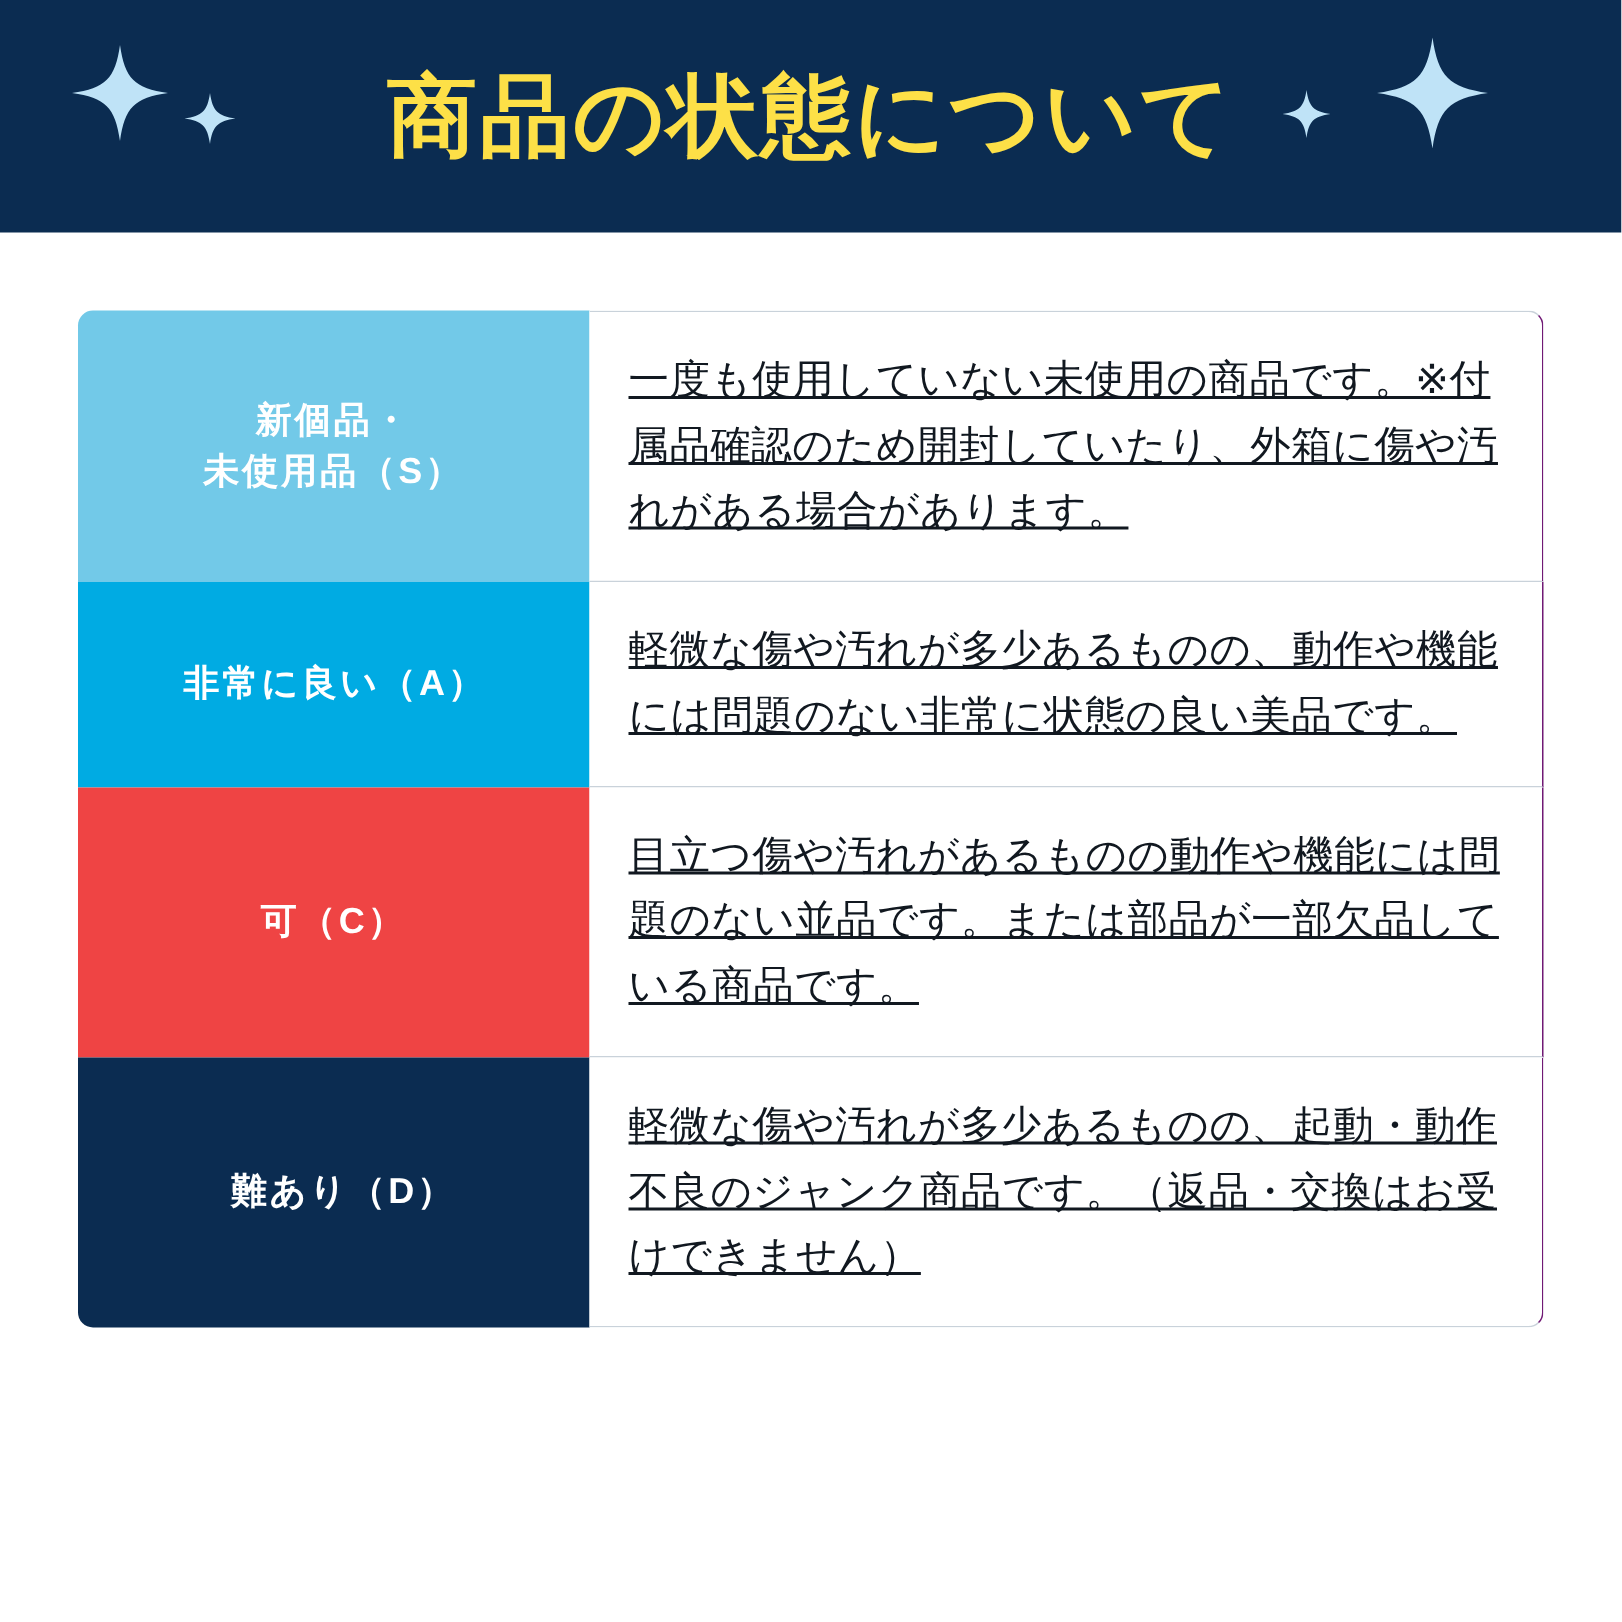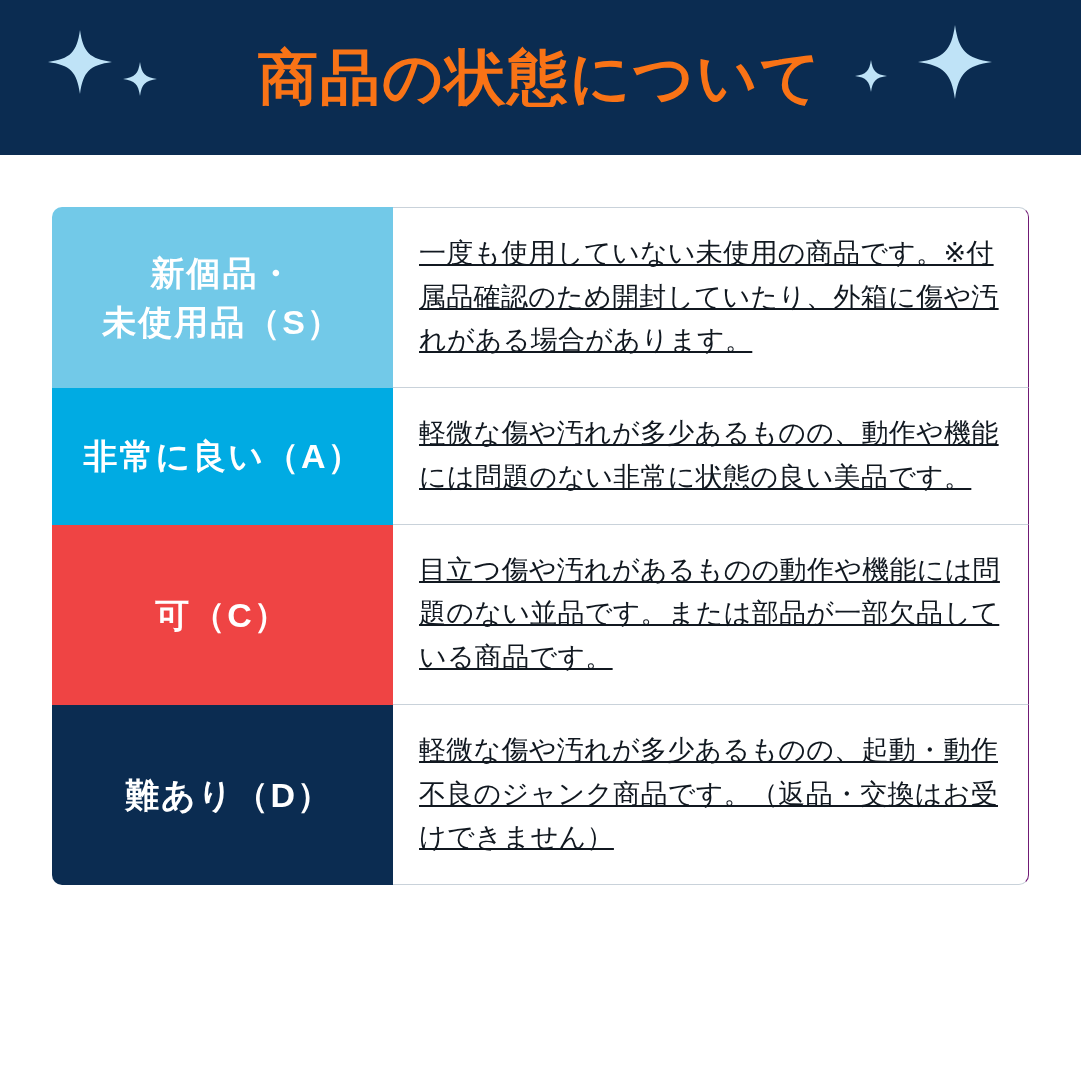--- a/index.html
+++ b/index.html
@@ -58,21 +58,21 @@
     border-collapse: separate;
     border-spacing: 0;
     table-layout: fixed;
   }
   .grade-row { }
   .grade-label {
     width: 341px;
     text-align: center;
     vertical-align: middle;
     color: #ffffff;
-    font-size: 34px;
+    font-size: 24px;
     font-weight: bold;
     letter-spacing: 2px;
     line-height: 1.42;
     padding: 26px 10px;
     box-sizing: border-box;
   }
   .grade-desc {
     vertical-align: middle;
     color: #111820;
     font-size: 27px;
@@ -111,21 +111,21 @@
     <svg width="74" height="74" viewBox="0 0 100 100">
       <path d="M50 0 C55 35 65 45 100 50 C65 55 55 65 50 100 C45 65 35 55 0 50 C35 45 45 35 50 0 Z" fill="#bfe3f7"></path>
     </svg>
   </span>
   <span class="sparkle sp-4">
     <svg width="32" height="32" viewBox="0 0 100 100">
       <path d="M50 0 C55 35 65 45 100 50 C65 55 55 65 50 100 C45 65 35 55 0 50 C35 45 45 35 50 0 Z" fill="#bfe3f7"></path>
     </svg>
   </span>
 
-  <div class="header-title" style="color: #f97316;">商品の状態について</div>
+  <div class="header-title" style="color: #fde047;">商品の状態について</div>
 </div>
 
 <div class="table-wrap">
   <table class="grade-table">
     <tbody>
       <tr class="grade-row row-first">
         <td class="grade-label" style="background: rgb(114, 201, 232);">
           <span>新個品・</span><br>
           <span>未使用品（S）</span>
         </td>

